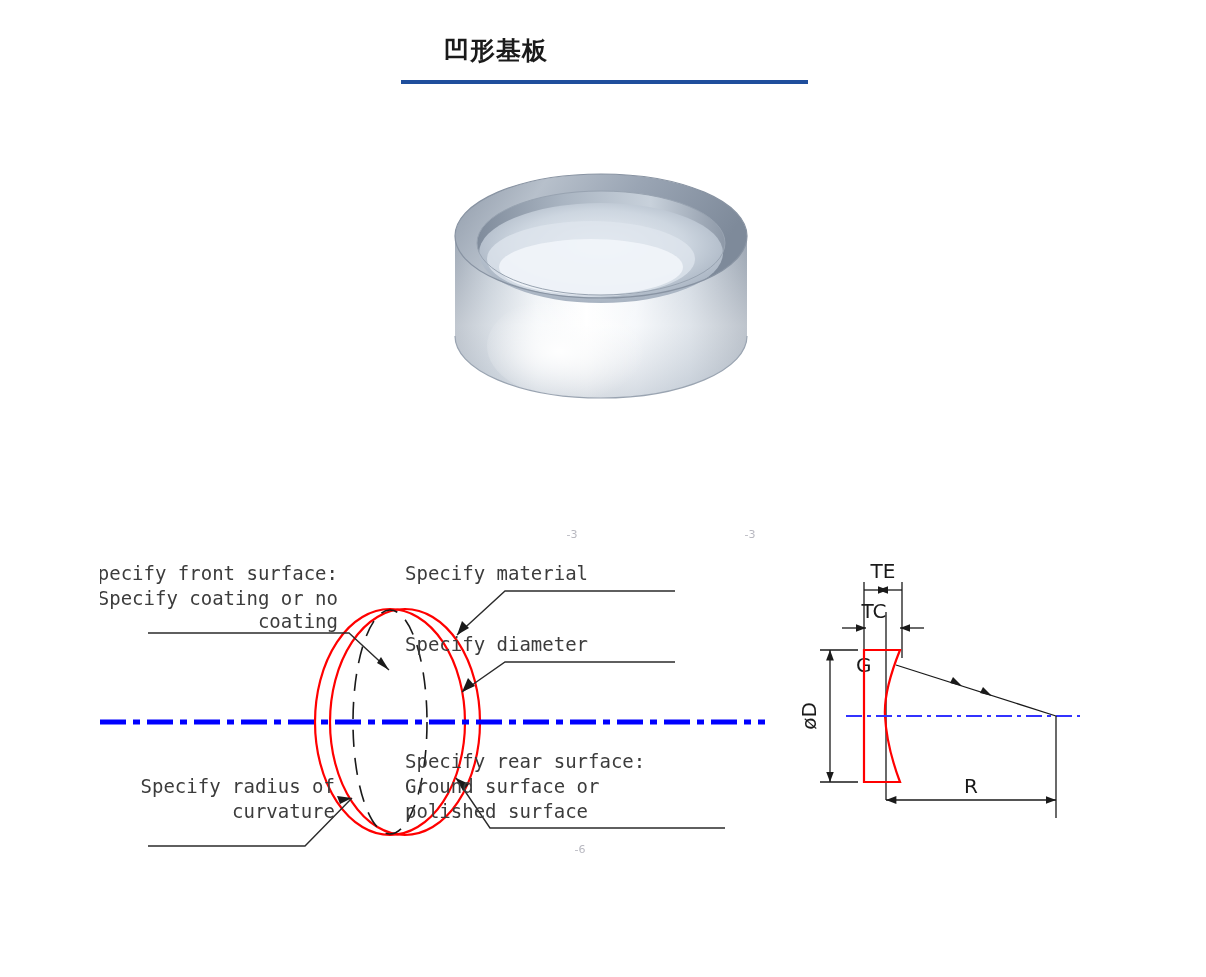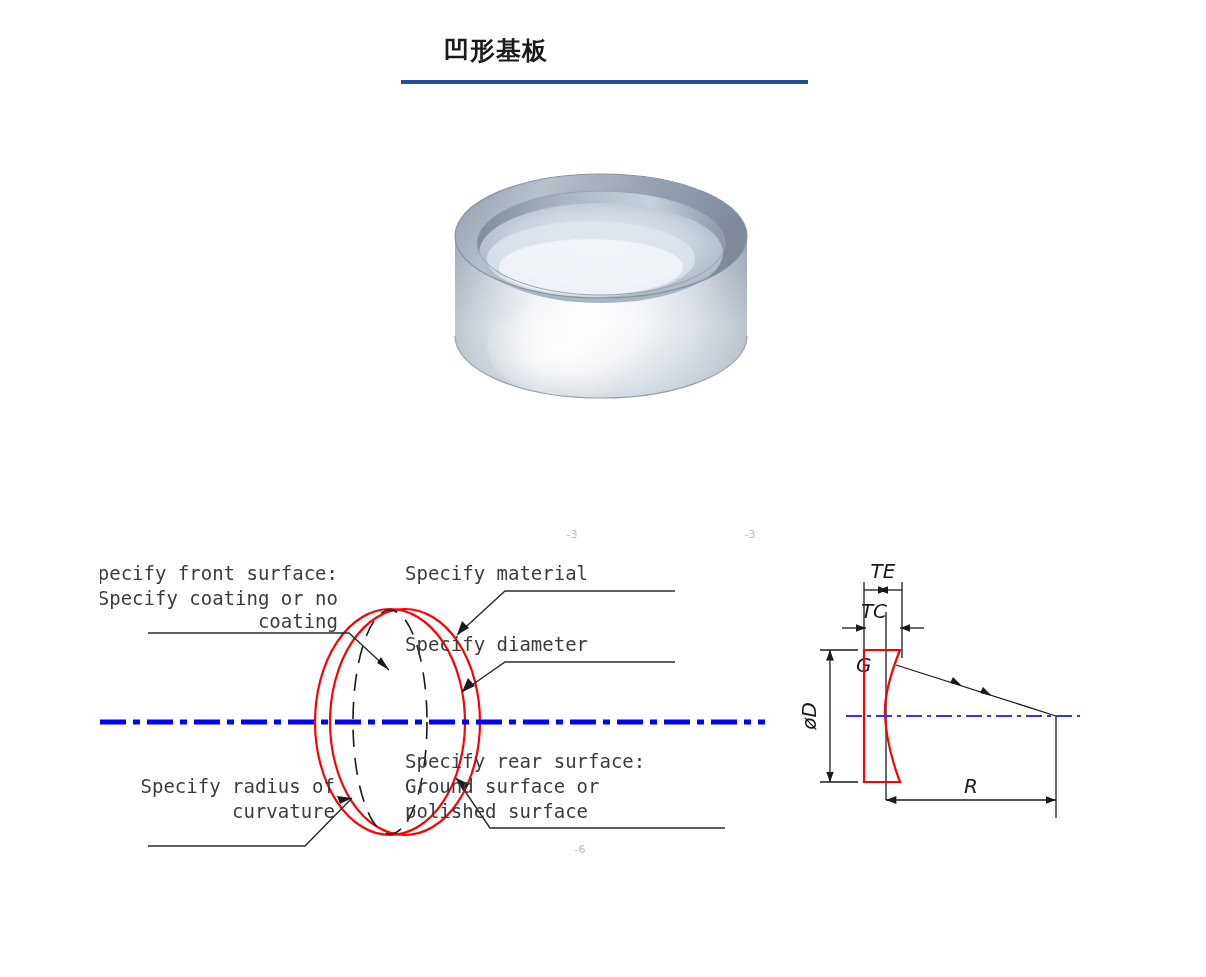--- a/index.html
+++ b/index.html
@@ -60,21 +60,20 @@
     left: 100px;
     top: 500px;
     width: 700px;
     height: 380px;
   }
   #section-view {
     left: 790px;
     top: 550px;
     width: 300px;
     height: 300px;
-    font-style: italic;
   }
 
   .cad-text {
     font-family: "DejaVu Sans Mono", "Liberation Mono", monospace;
     font-size: 19px;
     fill: #3c3c3c;
   }
   .cad-text-dim {
     font-family: "DejaVu Sans", "Liberation Sans", sans-serif;
     font-size: 20px;

